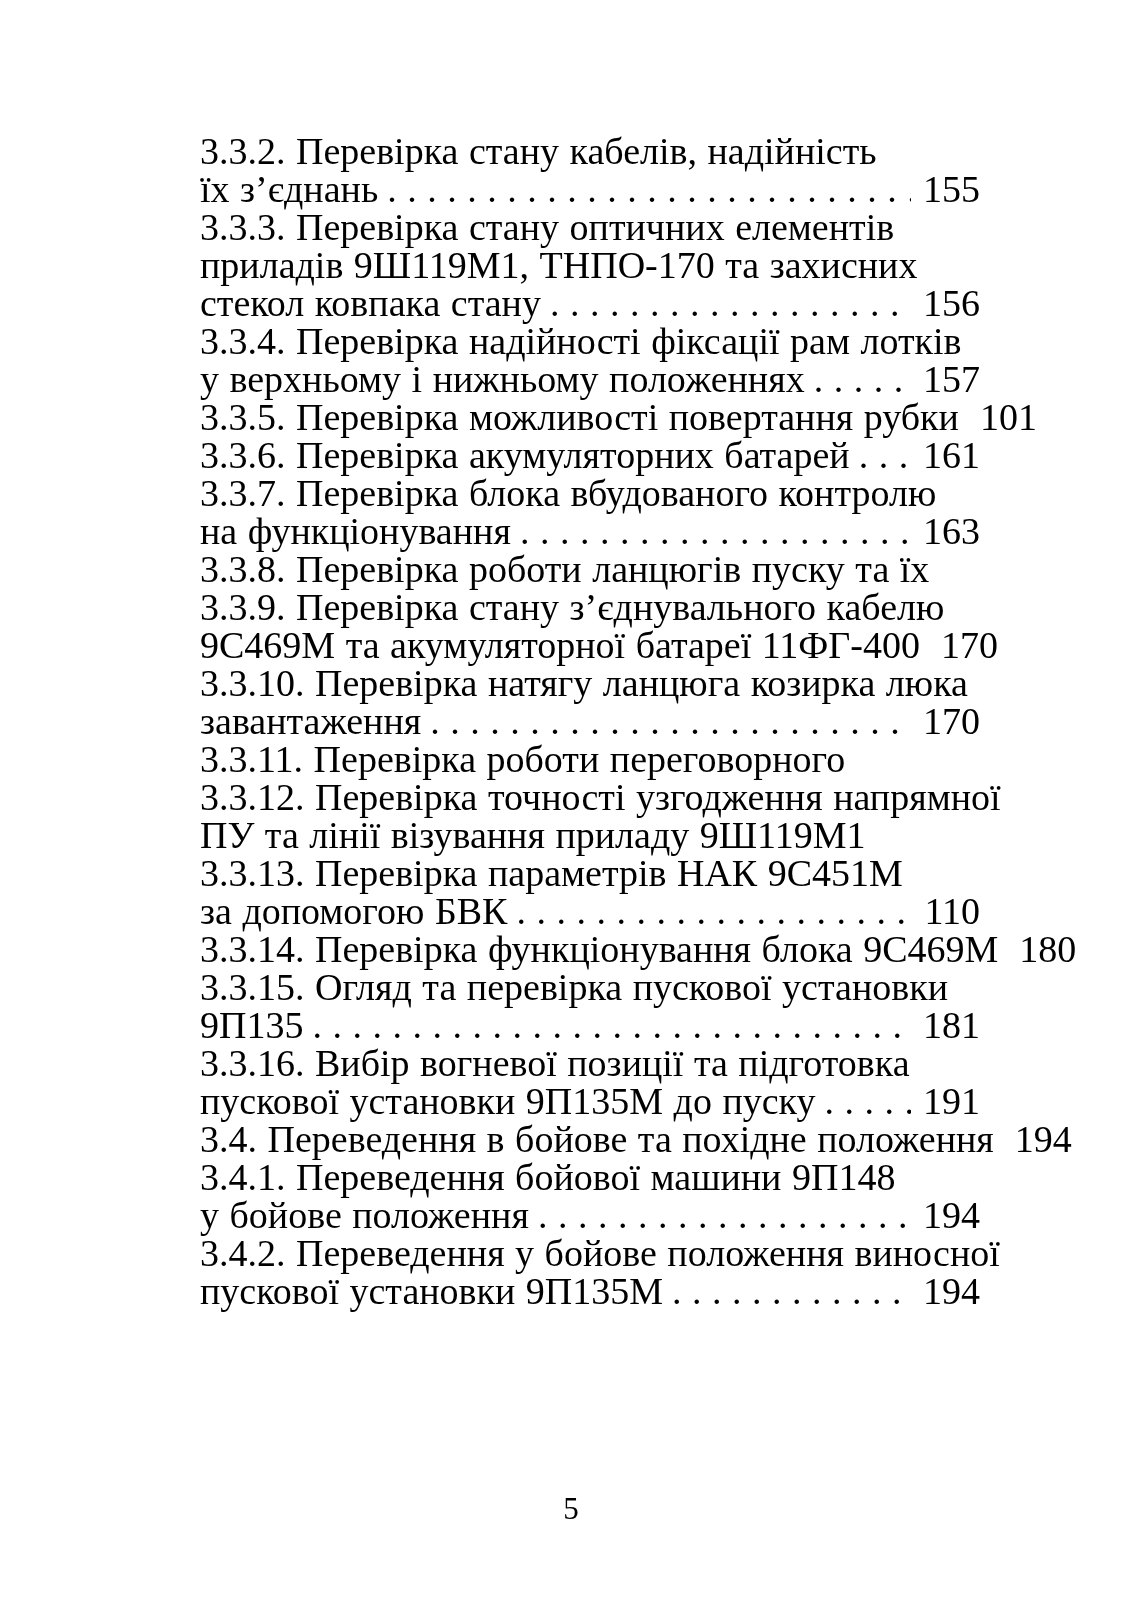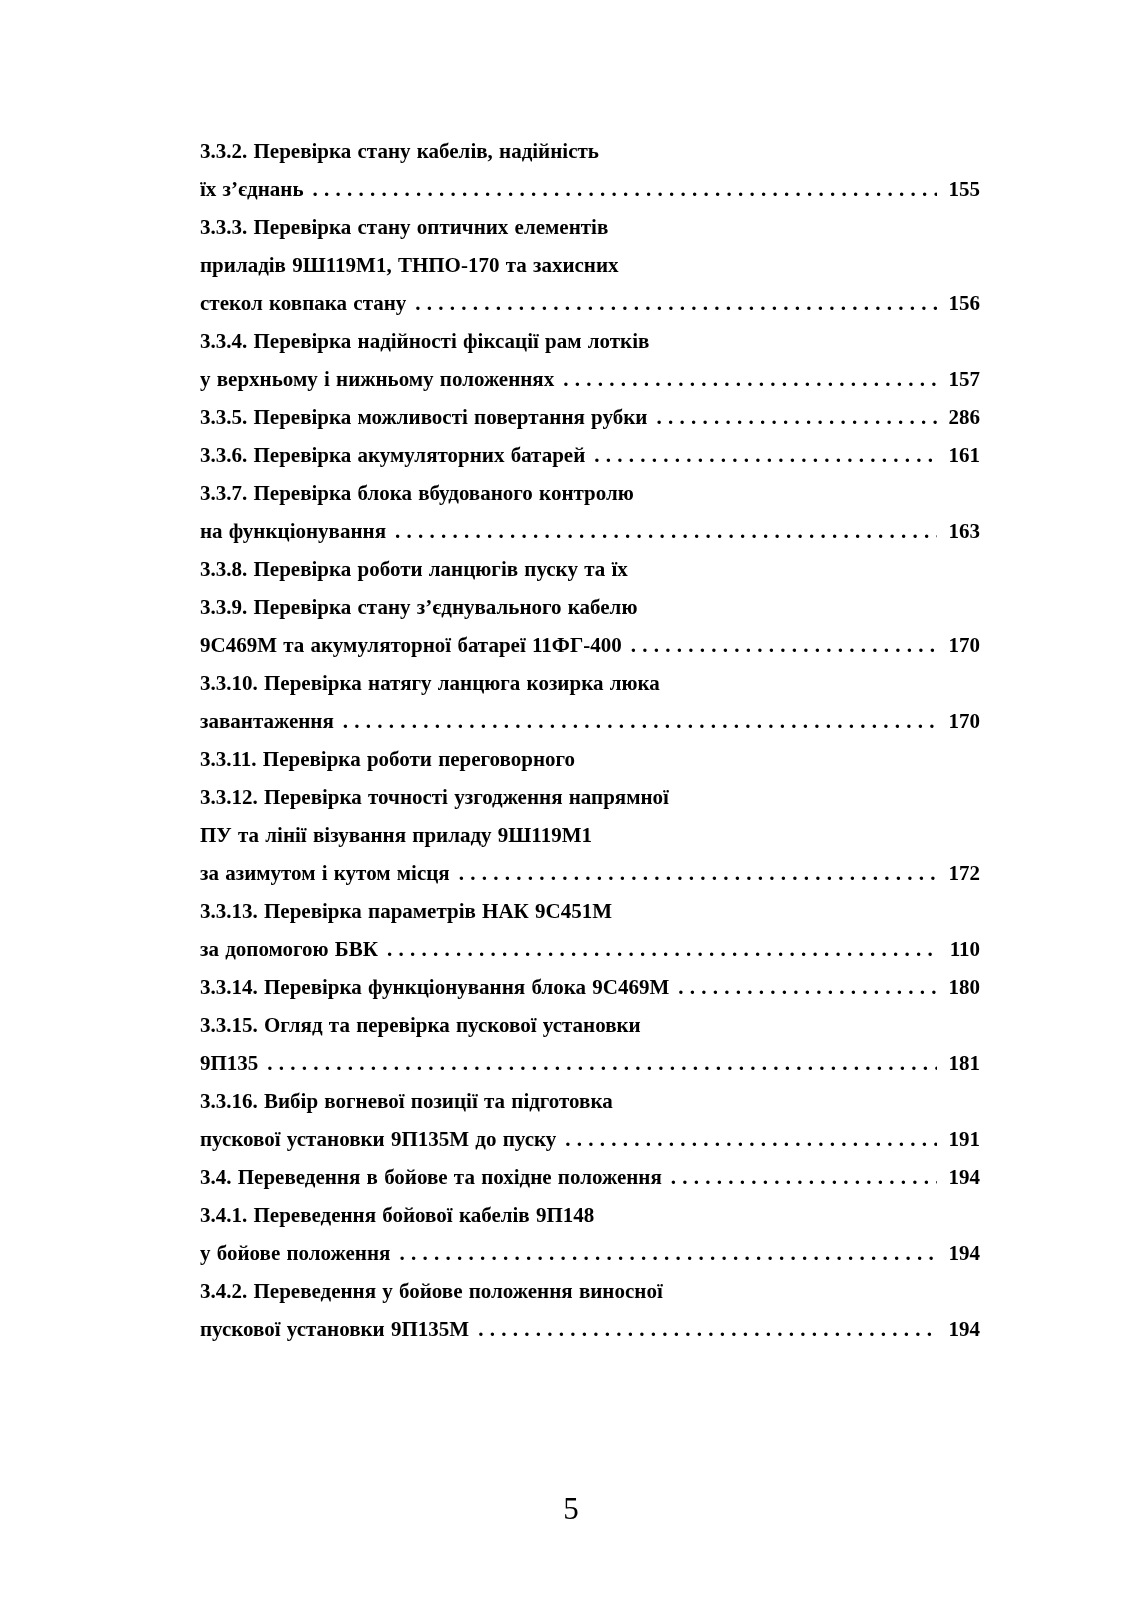--- a/index.html
+++ b/index.html
@@ -9,24 +9,23 @@
     font-family: "Liberation Serif", serif;
     color: #000000;
     position: relative;
     overflow: hidden;
   }
   .page { position: absolute; inset: 0; background: #ffffff; }
   .toc {
     position: absolute;
     left: 200px; top: 132px;
     width: 780px;
-    font-size: 21px;
+    font-size: 38px;
     line-height: 38px;
     word-spacing: 1px;
-    font-weight: bold;
   }
   .row { display: flex; align-items: baseline; white-space: nowrap; }
   .t { flex: 0 0 auto; }
   .leader {
     flex: 1 1 auto;
     min-width: 0;
     overflow: hidden;
     white-space: nowrap;
     margin-left: 9px;
     margin-right: 12px;
@@ -73,21 +72,21 @@
         <span class="t">3.3.4. Перевірка надійності фіксації рам лотків</span>
       </div>
     <div class="row">
         <span class="t">у верхньому і нижньому положеннях</span>
         <span class="leader"></span>
         <span class="pg">157</span>
       </div>
     <div class="row">
         <span class="t">3.3.5. Перевірка можливості повертання рубки</span>
         <span class="leader"></span>
-        <span class="pg">286</span>
+        <span class="pg">101</span>
       </div>
     <div class="row">
         <span class="t">3.3.6. Перевірка акумуляторних батарей</span>
         <span class="leader"></span>
         <span class="pg">161</span>
       </div>
     <div class="row">
         <span class="t">3.3.7. Перевірка блока вбудованого контролю</span>
       </div>
     <div class="row">
@@ -117,25 +116,20 @@
     <div class="row">
         <span class="t">3.3.11. Перевірка роботи переговорного</span>
       </div>
     <div class="row">
         <span class="t">3.3.12. Перевірка точності узгодження напрямної</span>
       </div>
     <div class="row">
         <span class="t">ПУ та лінії візування приладу 9Ш119М1</span>
       </div>
     <div class="row">
-        <span class="t">за азимутом і кутом місця</span>
-        <span class="leader"></span>
-        <span class="pg">172</span>
-      </div>
-    <div class="row">
         <span class="t">3.3.13. Перевірка параметрів НАК 9С451М</span>
       </div>
     <div class="row">
         <span class="t">за допомогою БВК</span>
         <span class="leader"></span>
         <span class="pg">110</span>
       </div>
     <div class="row">
         <span class="t">3.3.14. Перевірка функціонування блока 9С469М</span>
         <span class="leader"></span>
@@ -156,21 +150,21 @@
         <span class="t">пускової установки 9П135М до пуску</span>
         <span class="leader"></span>
         <span class="pg">191</span>
       </div>
     <div class="row">
         <span class="t">3.4. Переведення в бойове та похідне положення</span>
         <span class="leader"></span>
         <span class="pg">194</span>
       </div>
     <div class="row">
-        <span class="t">3.4.1. Переведення бойової кабелів 9П148</span>
+        <span class="t">3.4.1. Переведення бойової машини 9П148</span>
       </div>
     <div class="row">
         <span class="t">у бойове положення</span>
         <span class="leader"></span>
         <span class="pg">194</span>
       </div>
     <div class="row">
         <span class="t">3.4.2. Переведення у бойове положення виносної</span>
       </div>
     <div class="row">

